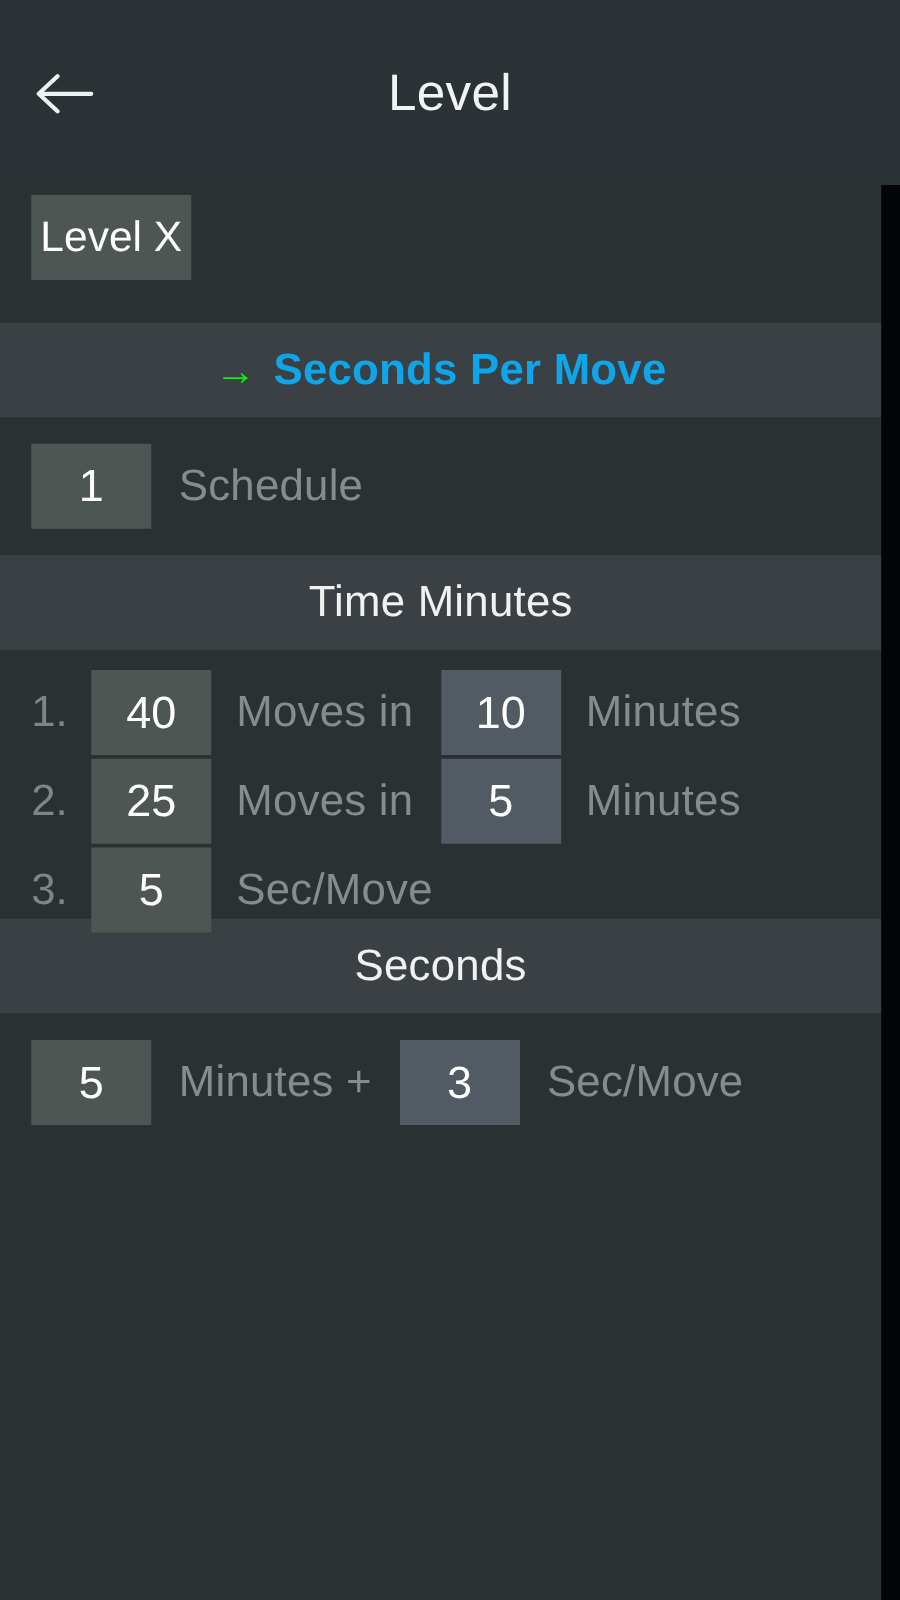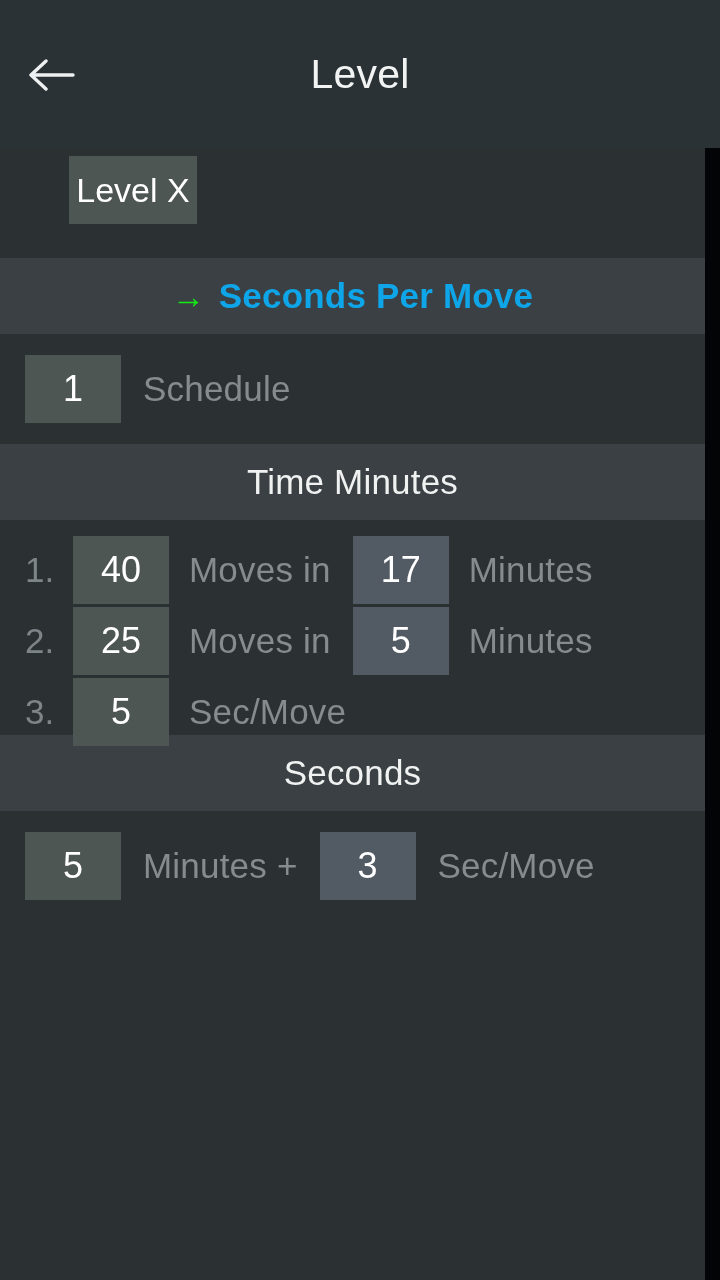--- a/index.html
+++ b/index.html
@@ -128,21 +128,20 @@
     font-size: 36px;
     font-weight: 400;
     cursor: pointer;
     user-select: none;
   }
   .chip-level {
     width: 128px;
     height: 68px;
     background: #4e5654;
     font-size: 34px;
-    margin-left: 44px;
   }
   .chip-num {
     width: 96px;
     height: 68px;
     background: #4e5654;
   }
   .chip-num.blue {
     background: #525a63;
   }
 
@@ -207,21 +206,21 @@
       <span class="htext">Time Minutes</span>
     </div>
     <div class="section-body body-schedule">
 
       <div class="row">
         <div class="idx">1.</div>
         <div class="chip chip-num">40</div>
         <div class="gap-sm"></div>
         <div class="label">Moves in</div>
         <div class="gap-md"></div>
-        <div class="chip chip-num blue">17</div>
+        <div class="chip chip-num blue">10</div>
         <div class="gap-sm"></div>
         <div class="label">Minutes</div>
       </div>
 
       <div class="row">
         <div class="idx">2.</div>
         <div class="chip chip-num">25</div>
         <div class="gap-sm"></div>
         <div class="label">Moves in</div>
         <div class="gap-md"></div>

